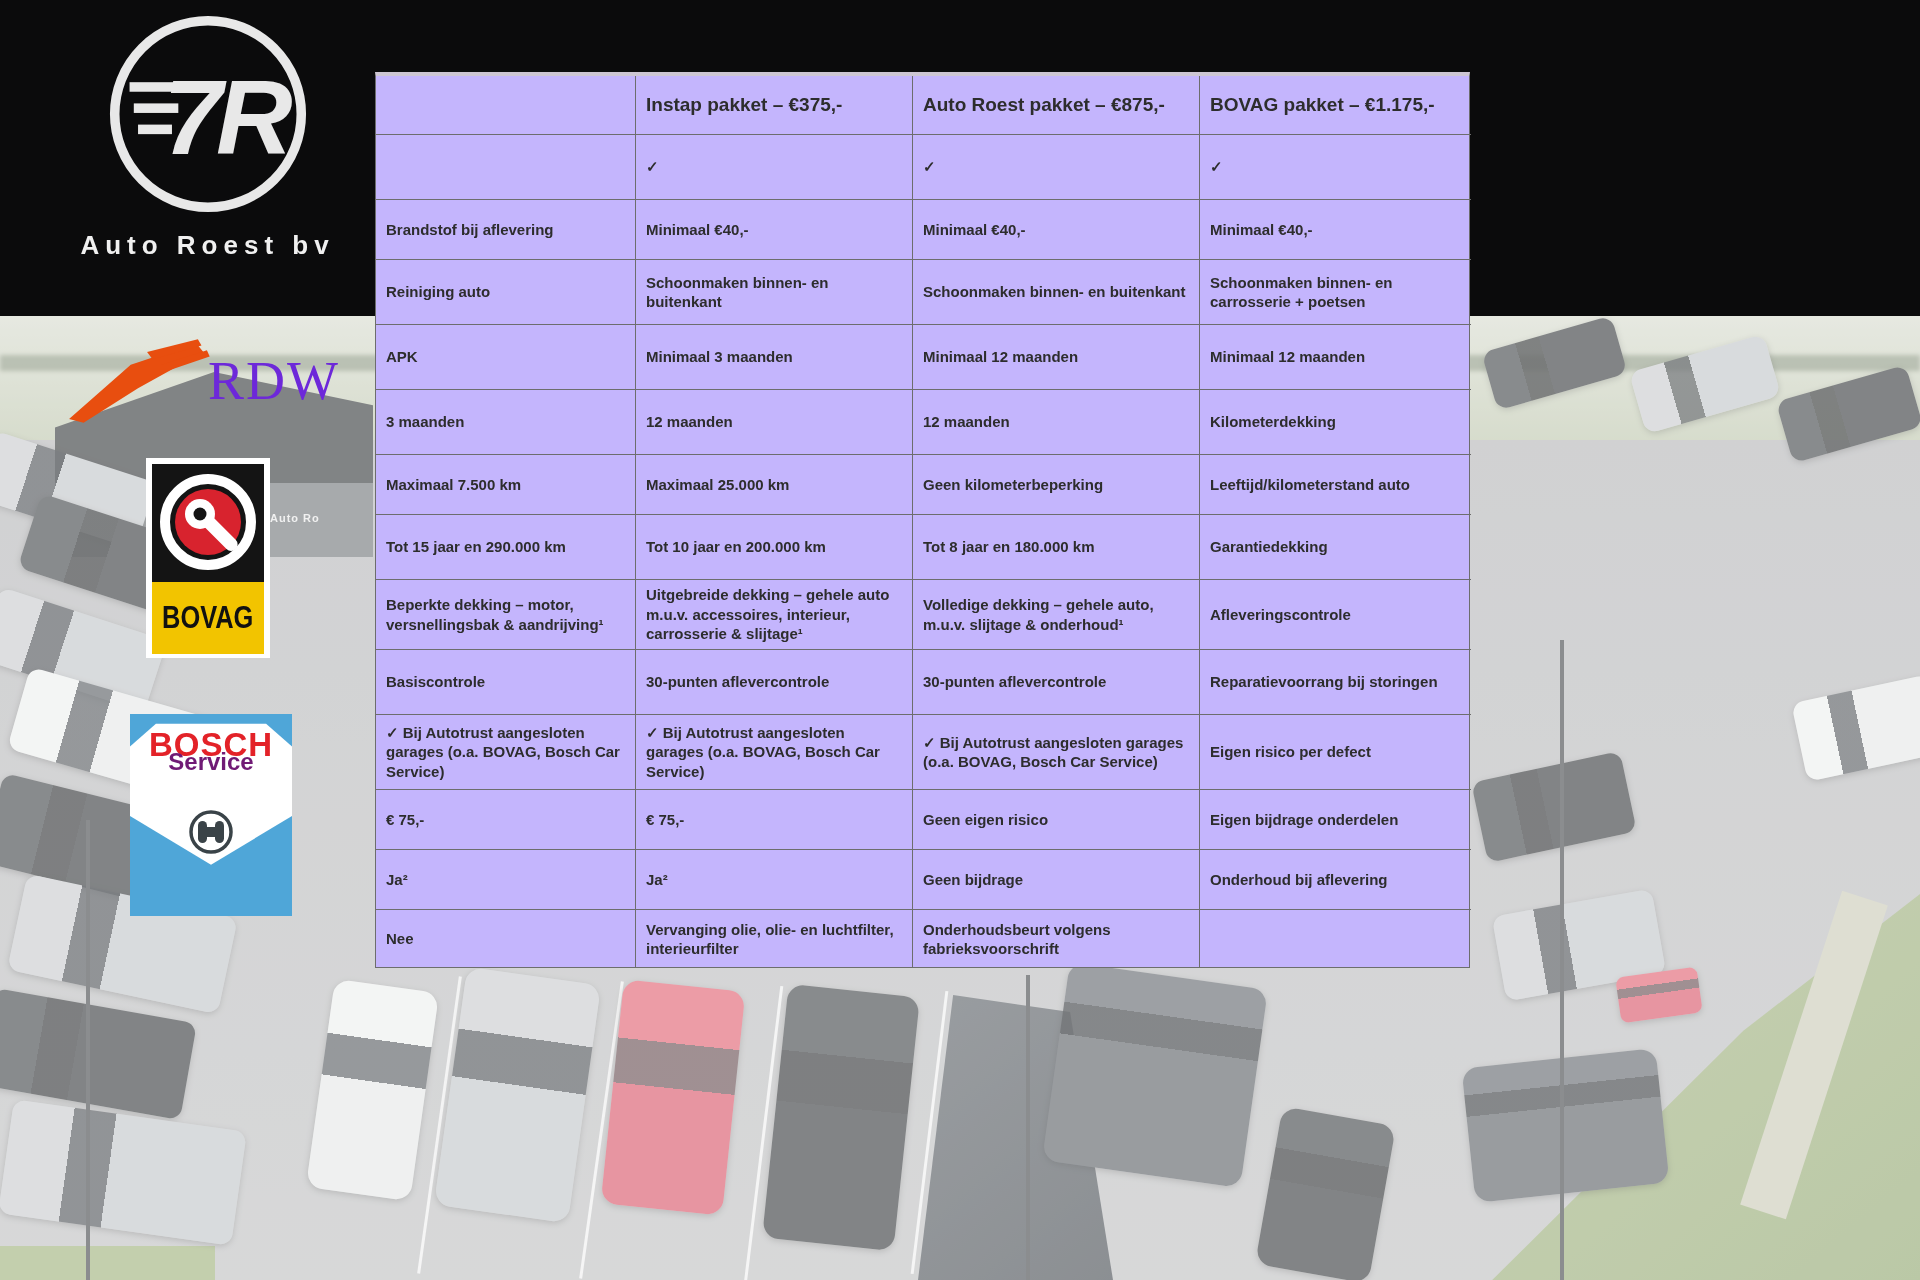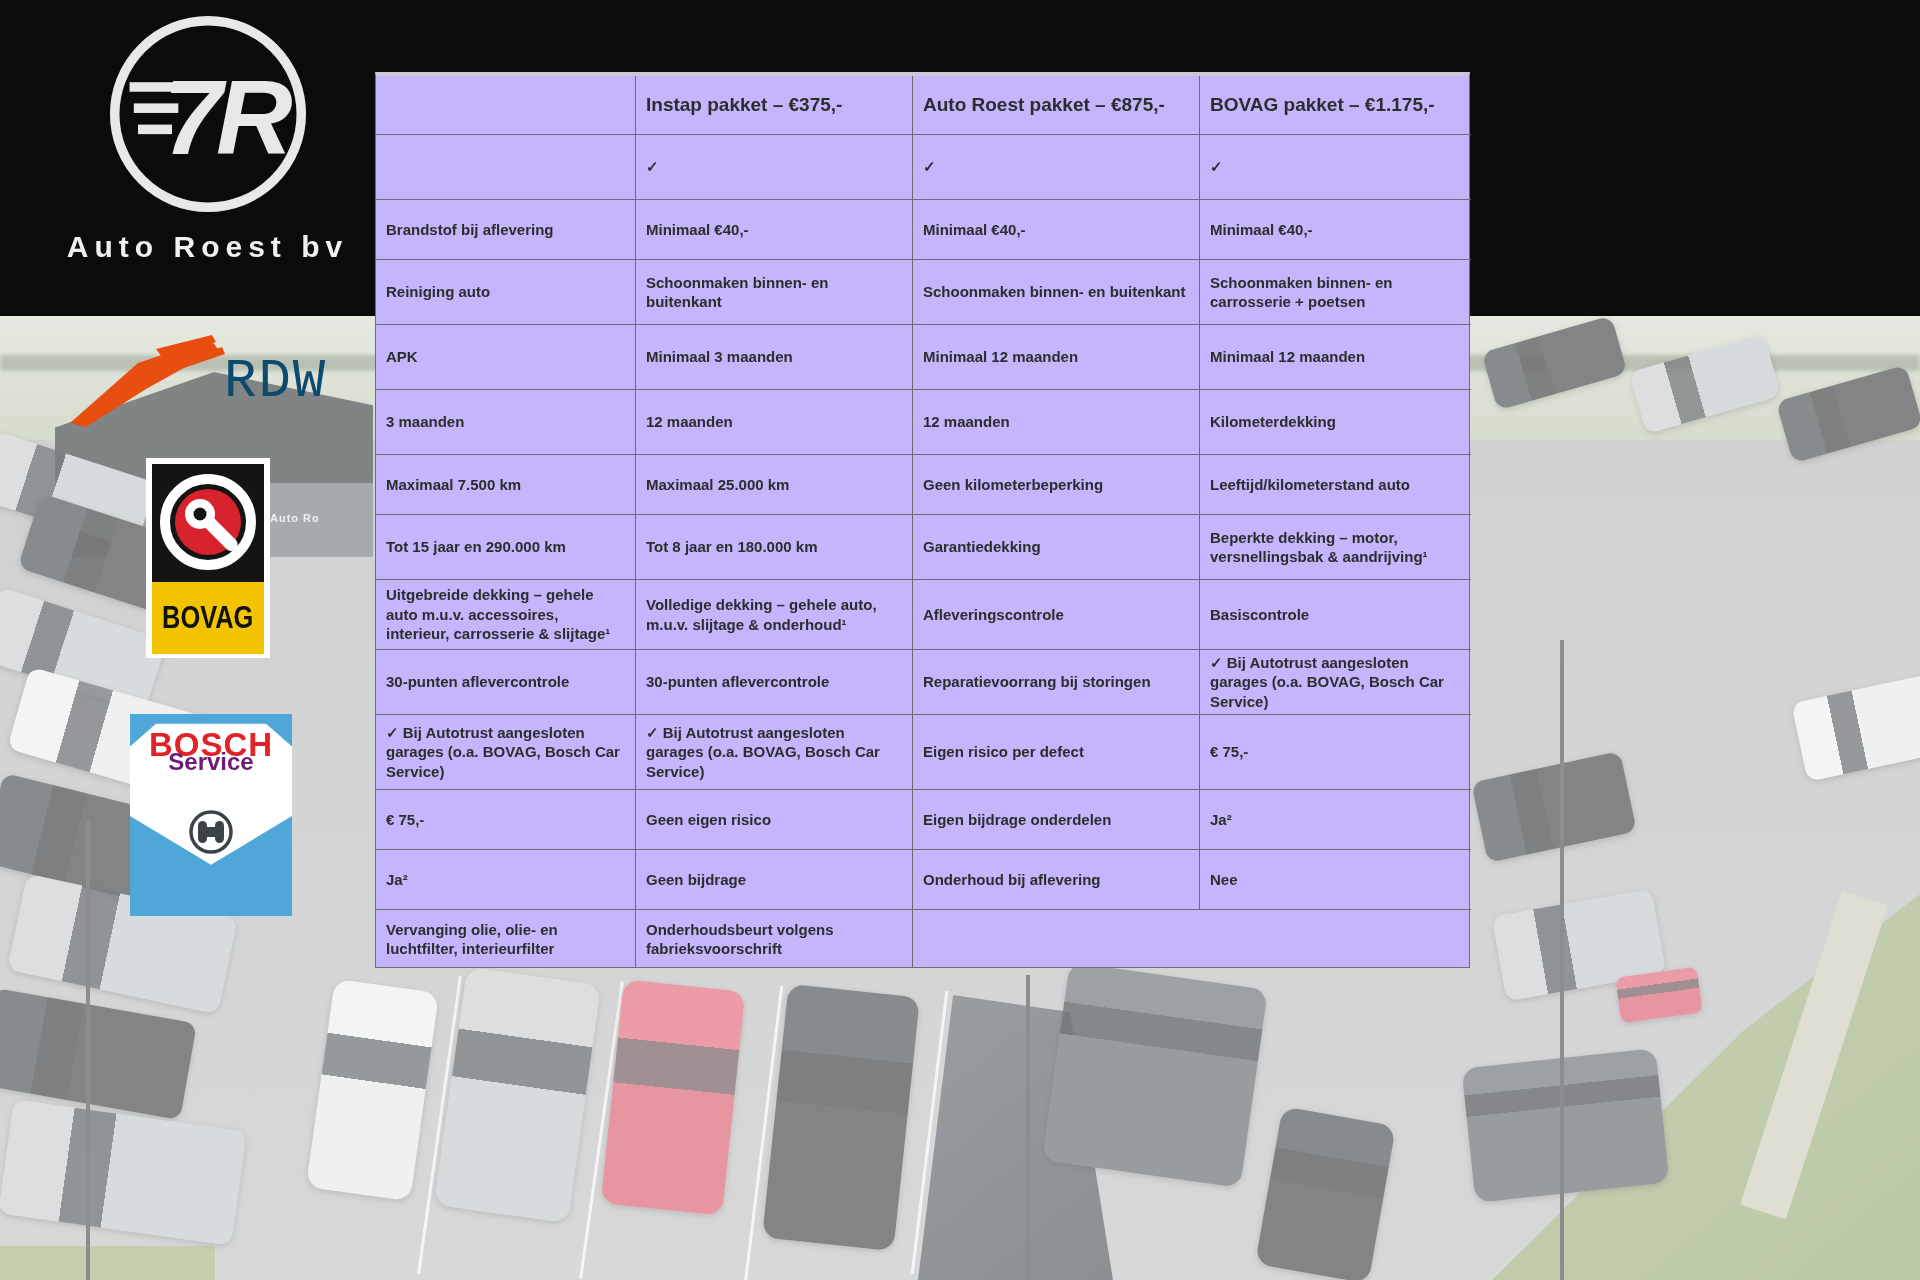--- a/index.html
+++ b/index.html
@@ -75,26 +75,26 @@
   .po1{left:86px;top:820px;height:460px;}
   .po2{left:1026px;top:975px;height:305px;}
   .po3{left:1560px;top:640px;height:640px;}
   .wash{position:absolute;left:0;top:316px;width:1920px;height:964px;
         background:rgba(255,255,255,.40);z-index:6;}
 
   
   .band{position:absolute;left:0;top:0;width:1920px;height:316px;background:#0b0b0c;z-index:10;}
   .ar-logo{position:absolute;left:45px;top:8px;width:325px;height:306px;z-index:11;
            display:flex;flex-direction:column;align-items:center;}
-  .ar-company{color:#f0f0f0;font-size:30px;font-weight:bold;letter-spacing:6px;margin-top:10px;white-space:nowrap;}
+  .ar-company{color:#f0f0f0;font-size:26px;font-weight:bold;letter-spacing:6px;margin-top:10px;white-space:nowrap;}
 
   
   .rdw{position:absolute;left:60px;top:330px;width:280px;height:102px;z-index:11;
        display:flex;align-items:center;}
-  .rdw-text{font-family:Liberation Mono, monospace;font-size:54px;color:#0c4a6e;
+  .rdw-text{font-family:Liberation Serif, serif;font-size:54px;color:#6d28d9;
             margin-left:-8px;letter-spacing:2px;}
 
   
   .bovag{position:absolute;left:146px;top:458px;width:124px;height:200px;background:#fff;
          padding:6px;box-sizing:border-box;z-index:11;}
   .bovag-top{height:118px;background:#141414;}
   .bovag-yellow{height:72px;background:#f2c400;display:flex;align-items:center;justify-content:center;}
   .bovag-word{font-size:31px;font-weight:800;color:#111;transform:scaleX(.82);letter-spacing:0px;}
 
   
@@ -252,20 +252,21 @@
     <div class="cell">12 maanden</div>
     <div class="cell">12 maanden</div>
 
     <div class="cell">Kilometerdekking</div>
     <div class="cell">Maximaal 7.500 km</div>
     <div class="cell">Maximaal 25.000 km</div>
     <div class="cell">Geen kilometerbeperking</div>
 
     <div class="cell">Leeftijd/kilometerstand auto</div>
     <div class="cell">Tot 15 jaar en 290.000 km</div>
+    <div class="cell">Tot 10 jaar en 200.000 km</div>
     <div class="cell">Tot 8 jaar en 180.000 km</div>
 
     <div class="cell">Garantiedekking</div>
     <div class="cell">Beperkte dekking – motor, versnellingsbak &amp; aandrijving¹</div>
     <div class="cell">Uitgebreide dekking – gehele auto m.u.v. accessoires, interieur, carrosserie &amp; slijtage¹</div>
     <div class="cell">Volledige dekking – gehele auto, m.u.v. slijtage &amp; onderhoud¹</div>
 
     <div class="cell">Afleveringscontrole</div>
     <div class="cell">Basiscontrole</div>
     <div class="cell">30-punten aflevercontrole</div>

